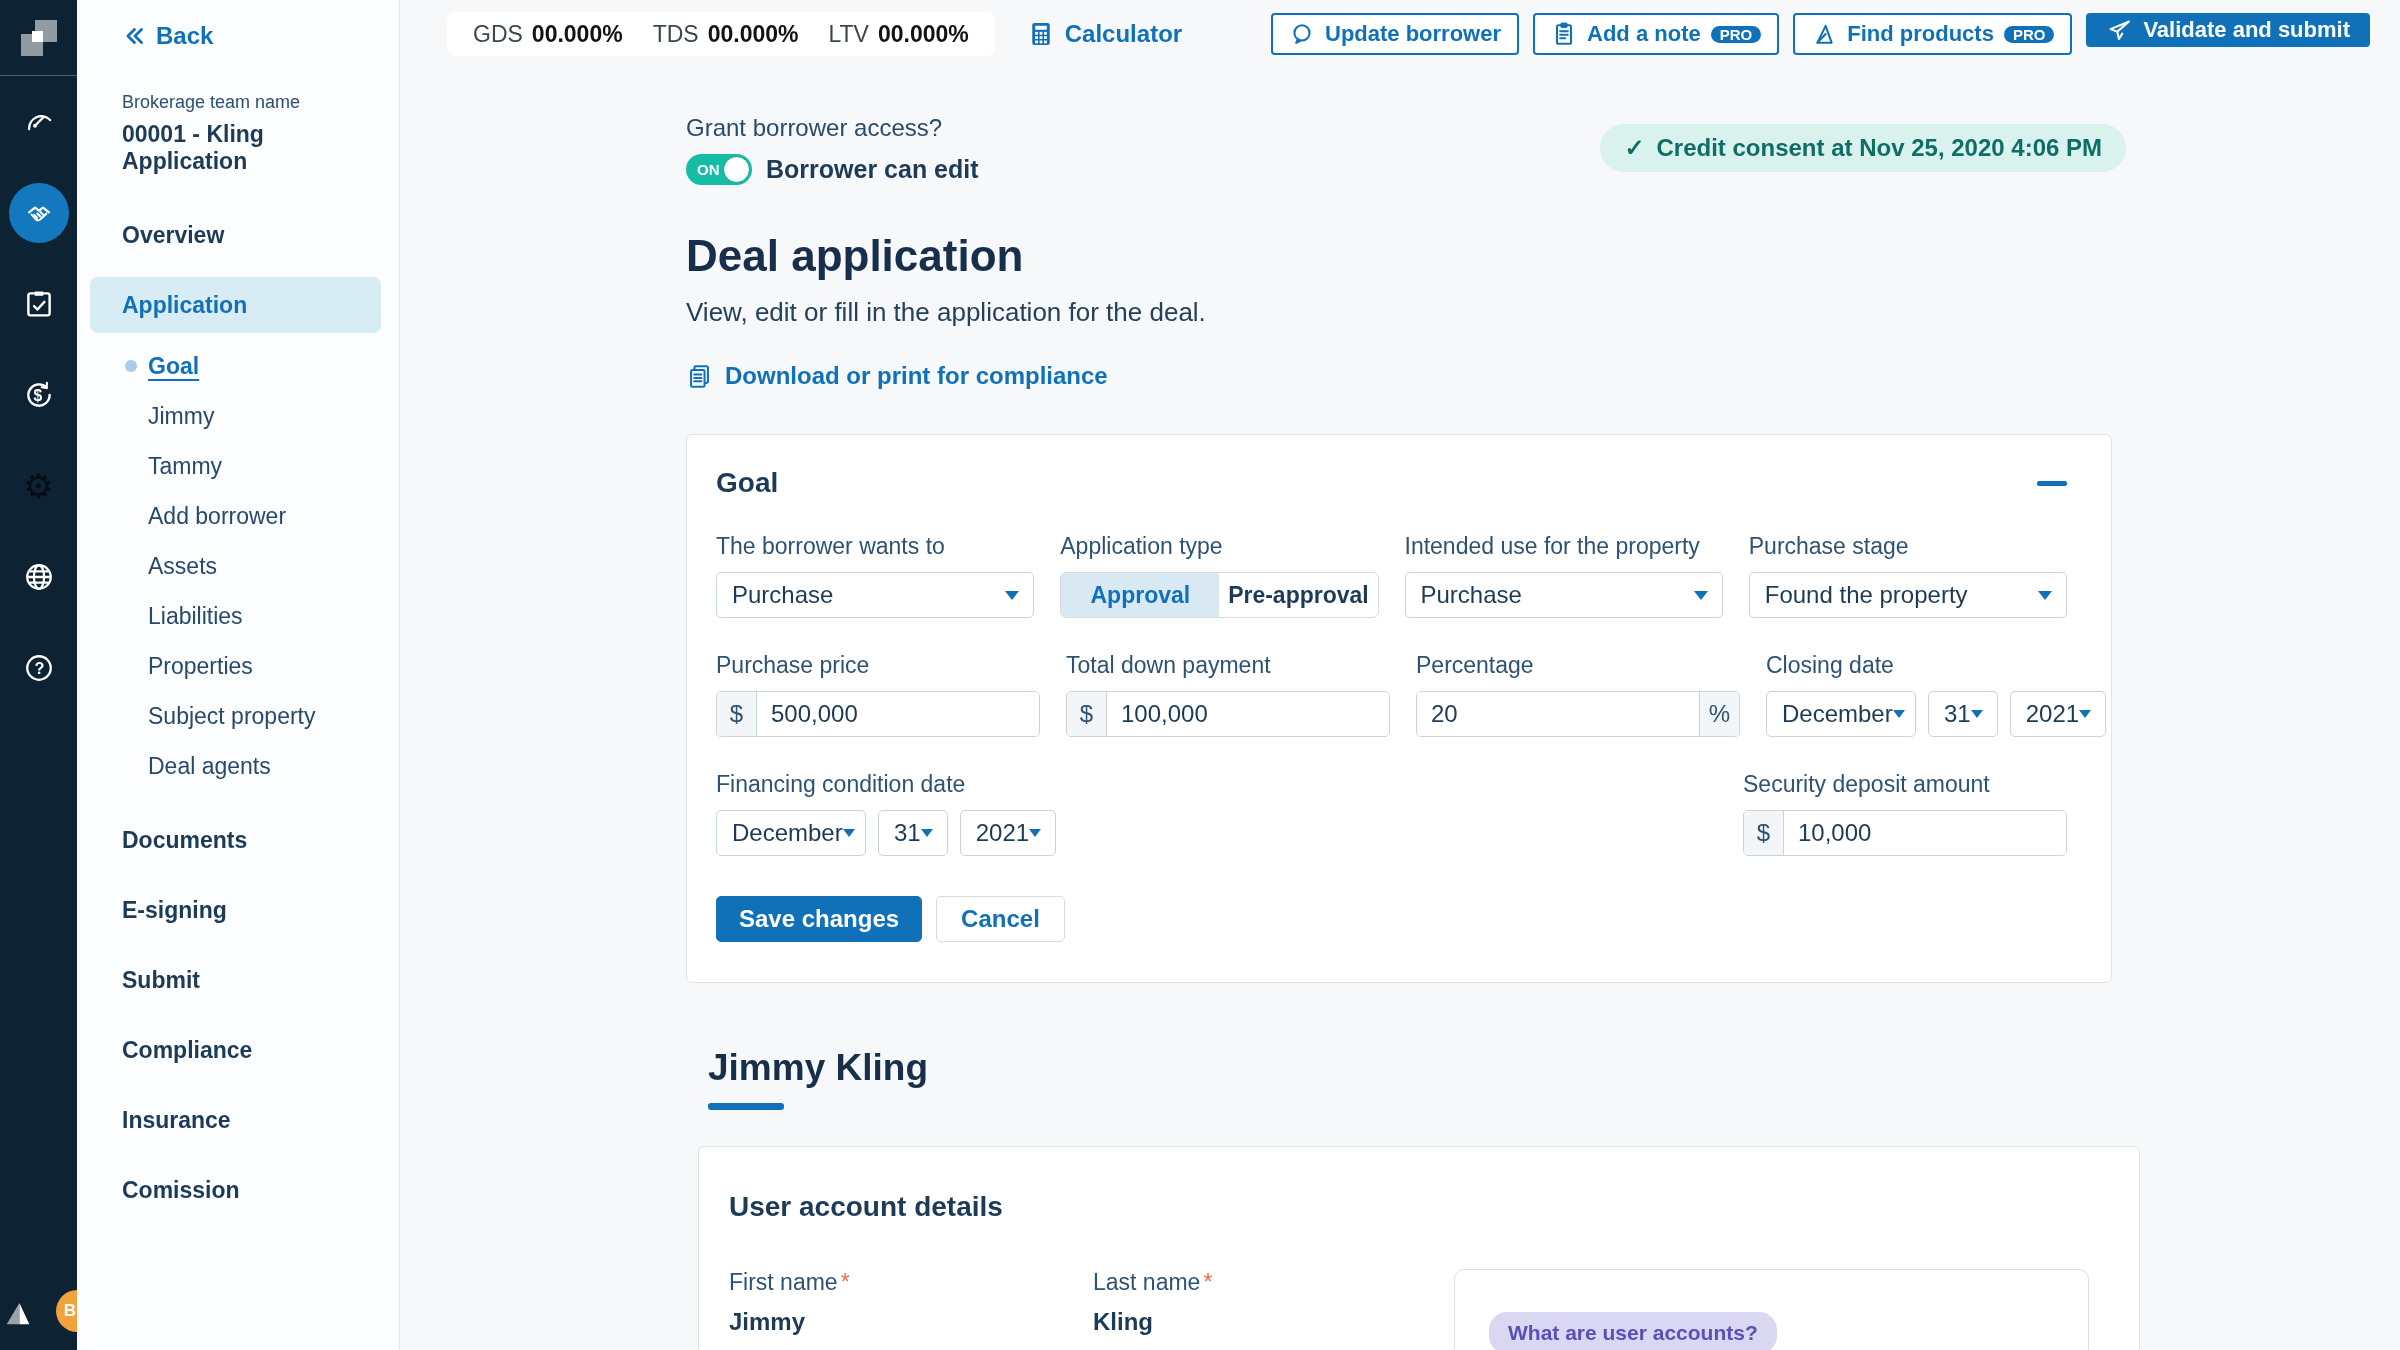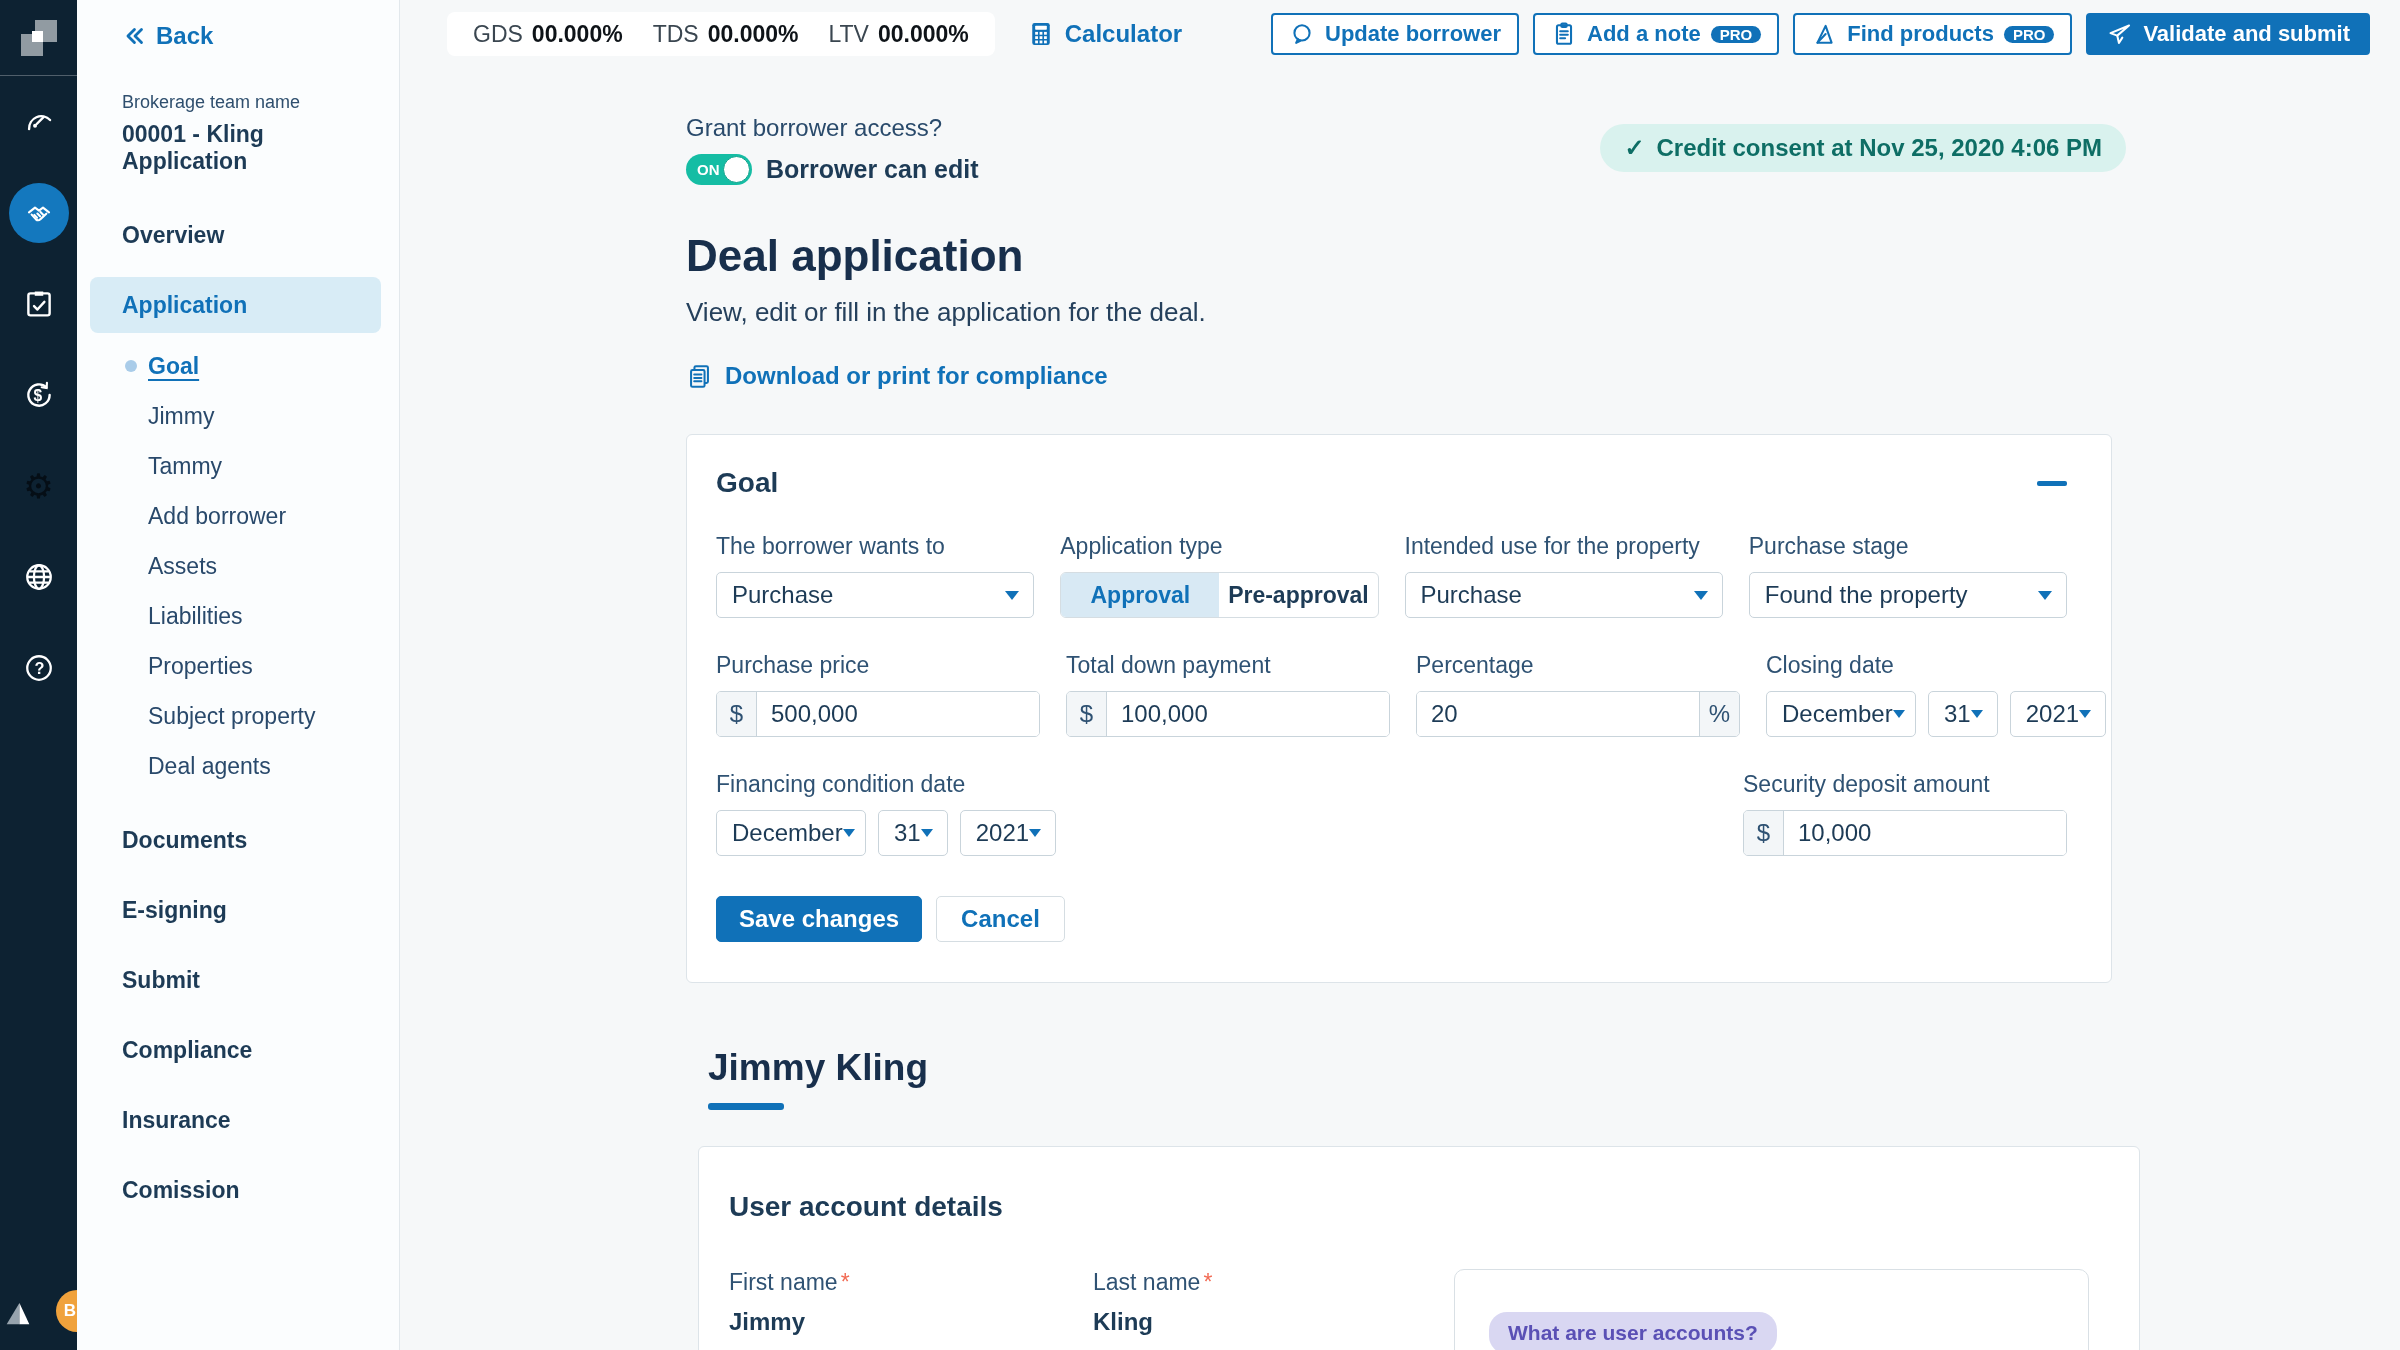--- a/index.html
+++ b/index.html
@@ -46,21 +46,21 @@
   .topbar { display:flex; align-items:center; padding:12px 30px 0 47px; }
   .stats-pill { display:flex; align-items:center; gap:14px; background:#fff; border-radius:8px; height:44px; padding:0 26px; }
   .stat { display:flex; align-items:center; gap:9px; margin-right:16px; }
   .stat .k { font-size:23px; color:#3A4650; }
   .stat .v { font-size:23px; font-weight:bold; color:#0E1318; }
   .calc-link { display:flex; align-items:center; gap:10px; margin-left:32px; color:#1071B8; font-weight:bold;
     font-size:24px; cursor:pointer; }
   .tb-buttons { margin-left:auto; display:flex; gap:14px; }
   .btn-o { display:flex; align-items:center; gap:10px; height:42px; padding:0 16px; background:#fff;
     border:2px solid #1071B8; border-radius:4px; color:#1071B8; font-weight:bold; font-size:22px; cursor:pointer; }
-  .btn-f { display:flex; align-items:center; gap:10px; height:42px; padding:0 18px; background:#1071B8;
+  .btn-f { display:flex; align-items:center; gap:10px; height:34px; padding:0 18px; background:#1071B8;
     border:2px solid #1071B8; border-radius:4px; color:#fff; font-weight:bold; font-size:22px; cursor:pointer; }
   .pro { background:#1071B8; color:#fff; font-size:15px; font-weight:bold; padding:0 9px; border-radius:11px; }
 
   .content { padding:0 0 0 286px; width:1740px; }
 
   .head-row { display:flex; align-items:flex-start; margin-top:58px; }
   .grant-q { font-size:24px; color:#294A6B; }
   .toggle-row { display:flex; align-items:center; gap:14px; margin-top:12px; }
   .toggle { width:66px; height:31px; border-radius:16px; background:#15BDA4; position:relative; cursor:pointer; }
   .toggle .on { position:absolute; left:11px; top:7px; color:#fff; font-size:15px; font-weight:bold; }

